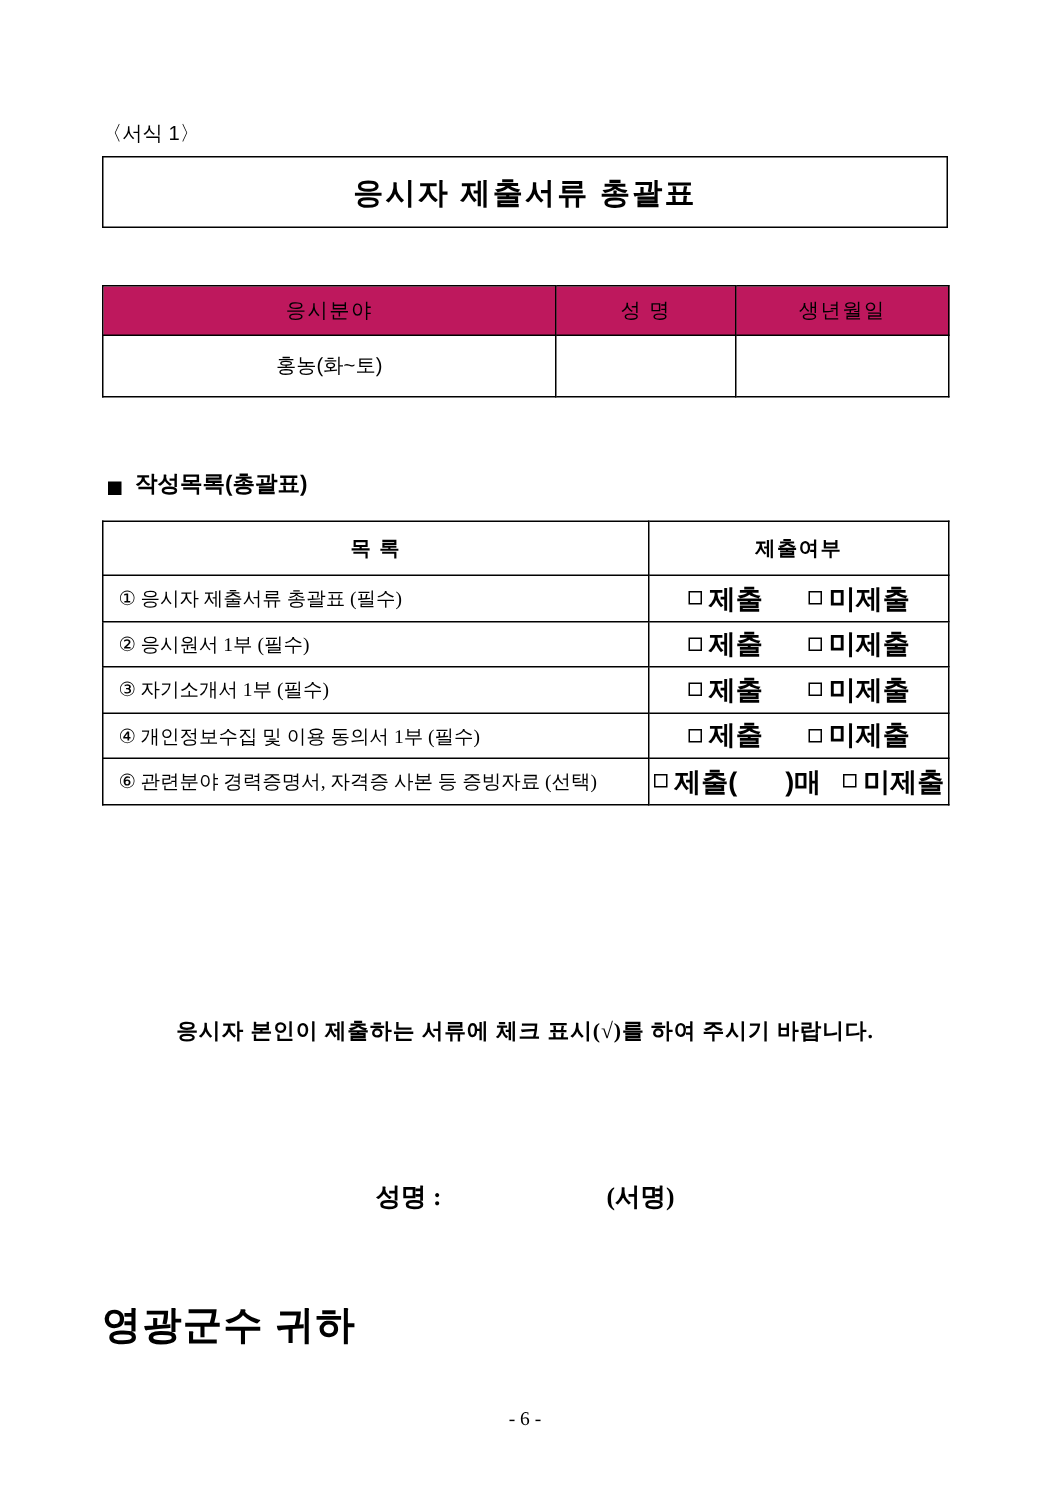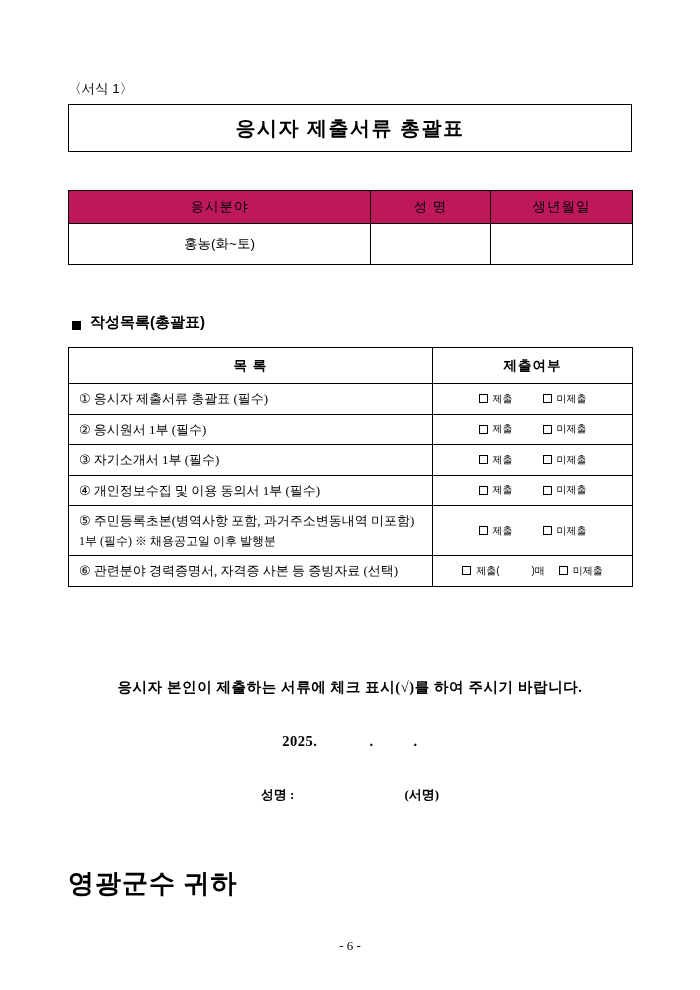--- a/index.html
+++ b/index.html
@@ -116,21 +116,22 @@
   }
   .list-table td.item {
     text-align: left;
     padding: 5px 4px 5px 10px;
     font-size: 13px;
     line-height: 1.5;
     font-family: Liberation Serif, serif;
   }
   .list-table td.check {
     padding: 0 6px;
-    font-size: 10px;
+    font-size: 18px;
+    font-weight: bold;
   }
   .check-row {
     display: flex;
     align-items: center;
     justify-content: center;
     gap: 30px;
   }
   .check-row.tight {
     gap: 14px;
     align-items: center;
@@ -181,21 +182,21 @@
   }
   .date-line .gap1 { display: inline-block; width: 52px; }
   .date-line .gap2 { display: inline-block; width: 40px; }
 
   .sign-line {
     position: absolute;
     left: 0;
     top: 786px;
     width: 700px;
     text-align: center;
-    font-size: 13px;
+    font-size: 17px;
     font-weight: bold;
     font-family: "Liberation Serif", serif;
   }
   .sign-line .gap3 { display: inline-block; width: 110px; }
 
   .recipient {
     position: absolute;
     left: 68px;
     top: 866px;
     font-size: 26px;
@@ -326,38 +327,20 @@
               <span>제출</span>
             </span>
             <span class="chk">
               <span class="box"></span>
               <span>미제출</span>
             </span>
           </div>
         </td>
       </tr>
 
-      <tr>
-        <td class="item">
-          <span class="item-num">⑤</span><span>주민등록초본(병역사항 포함, 과거주소변동내역 미포함)</span><br>
-          <span class="small-note">1부 (필수) ※ 채용공고일 이후 발행분</span>
-        </td>
-        <td class="check">
-          <div class="check-row">
-            <span class="chk">
-              <span class="box"></span>
-              <span>제출</span>
-            </span>
-            <span class="chk">
-              <span class="box"></span>
-              <span>미제출</span>
-            </span>
-          </div>
-        </td>
-      </tr>
 
       <tr>
         <td class="item">
           <span class="item-num">⑥</span><span>관련분야 경력증명서, 자격증 사본 등 증빙자료 (선택)</span>
         </td>
         <td class="check">
           <div class="check-row tight">
             <span class="chk">
               <span class="box"></span>
               <span>제출(</span>
@@ -369,23 +352,20 @@
               <span>미제출</span>
             </span>
           </div>
         </td>
       </tr>
     </tbody>
   </table>
 
   <div class="statement">응시자 본인이 제출하는 서류에 체크 표시(√)를 하여 주시기 바랍니다.</div>
 
-  <div class="date-line">
-    <span>2025.</span><span class="gap1"></span><span>.</span><span class="gap2"></span><span>.</span>
-  </div>
 
   <div class="sign-line">
     <span>성명 :</span><span class="gap3"></span><span>(서명)</span>
   </div>
 
   <div class="recipient">영광군수 귀하</div>
 
   <div class="page-number">- 6 -</div>
 
 </div>

